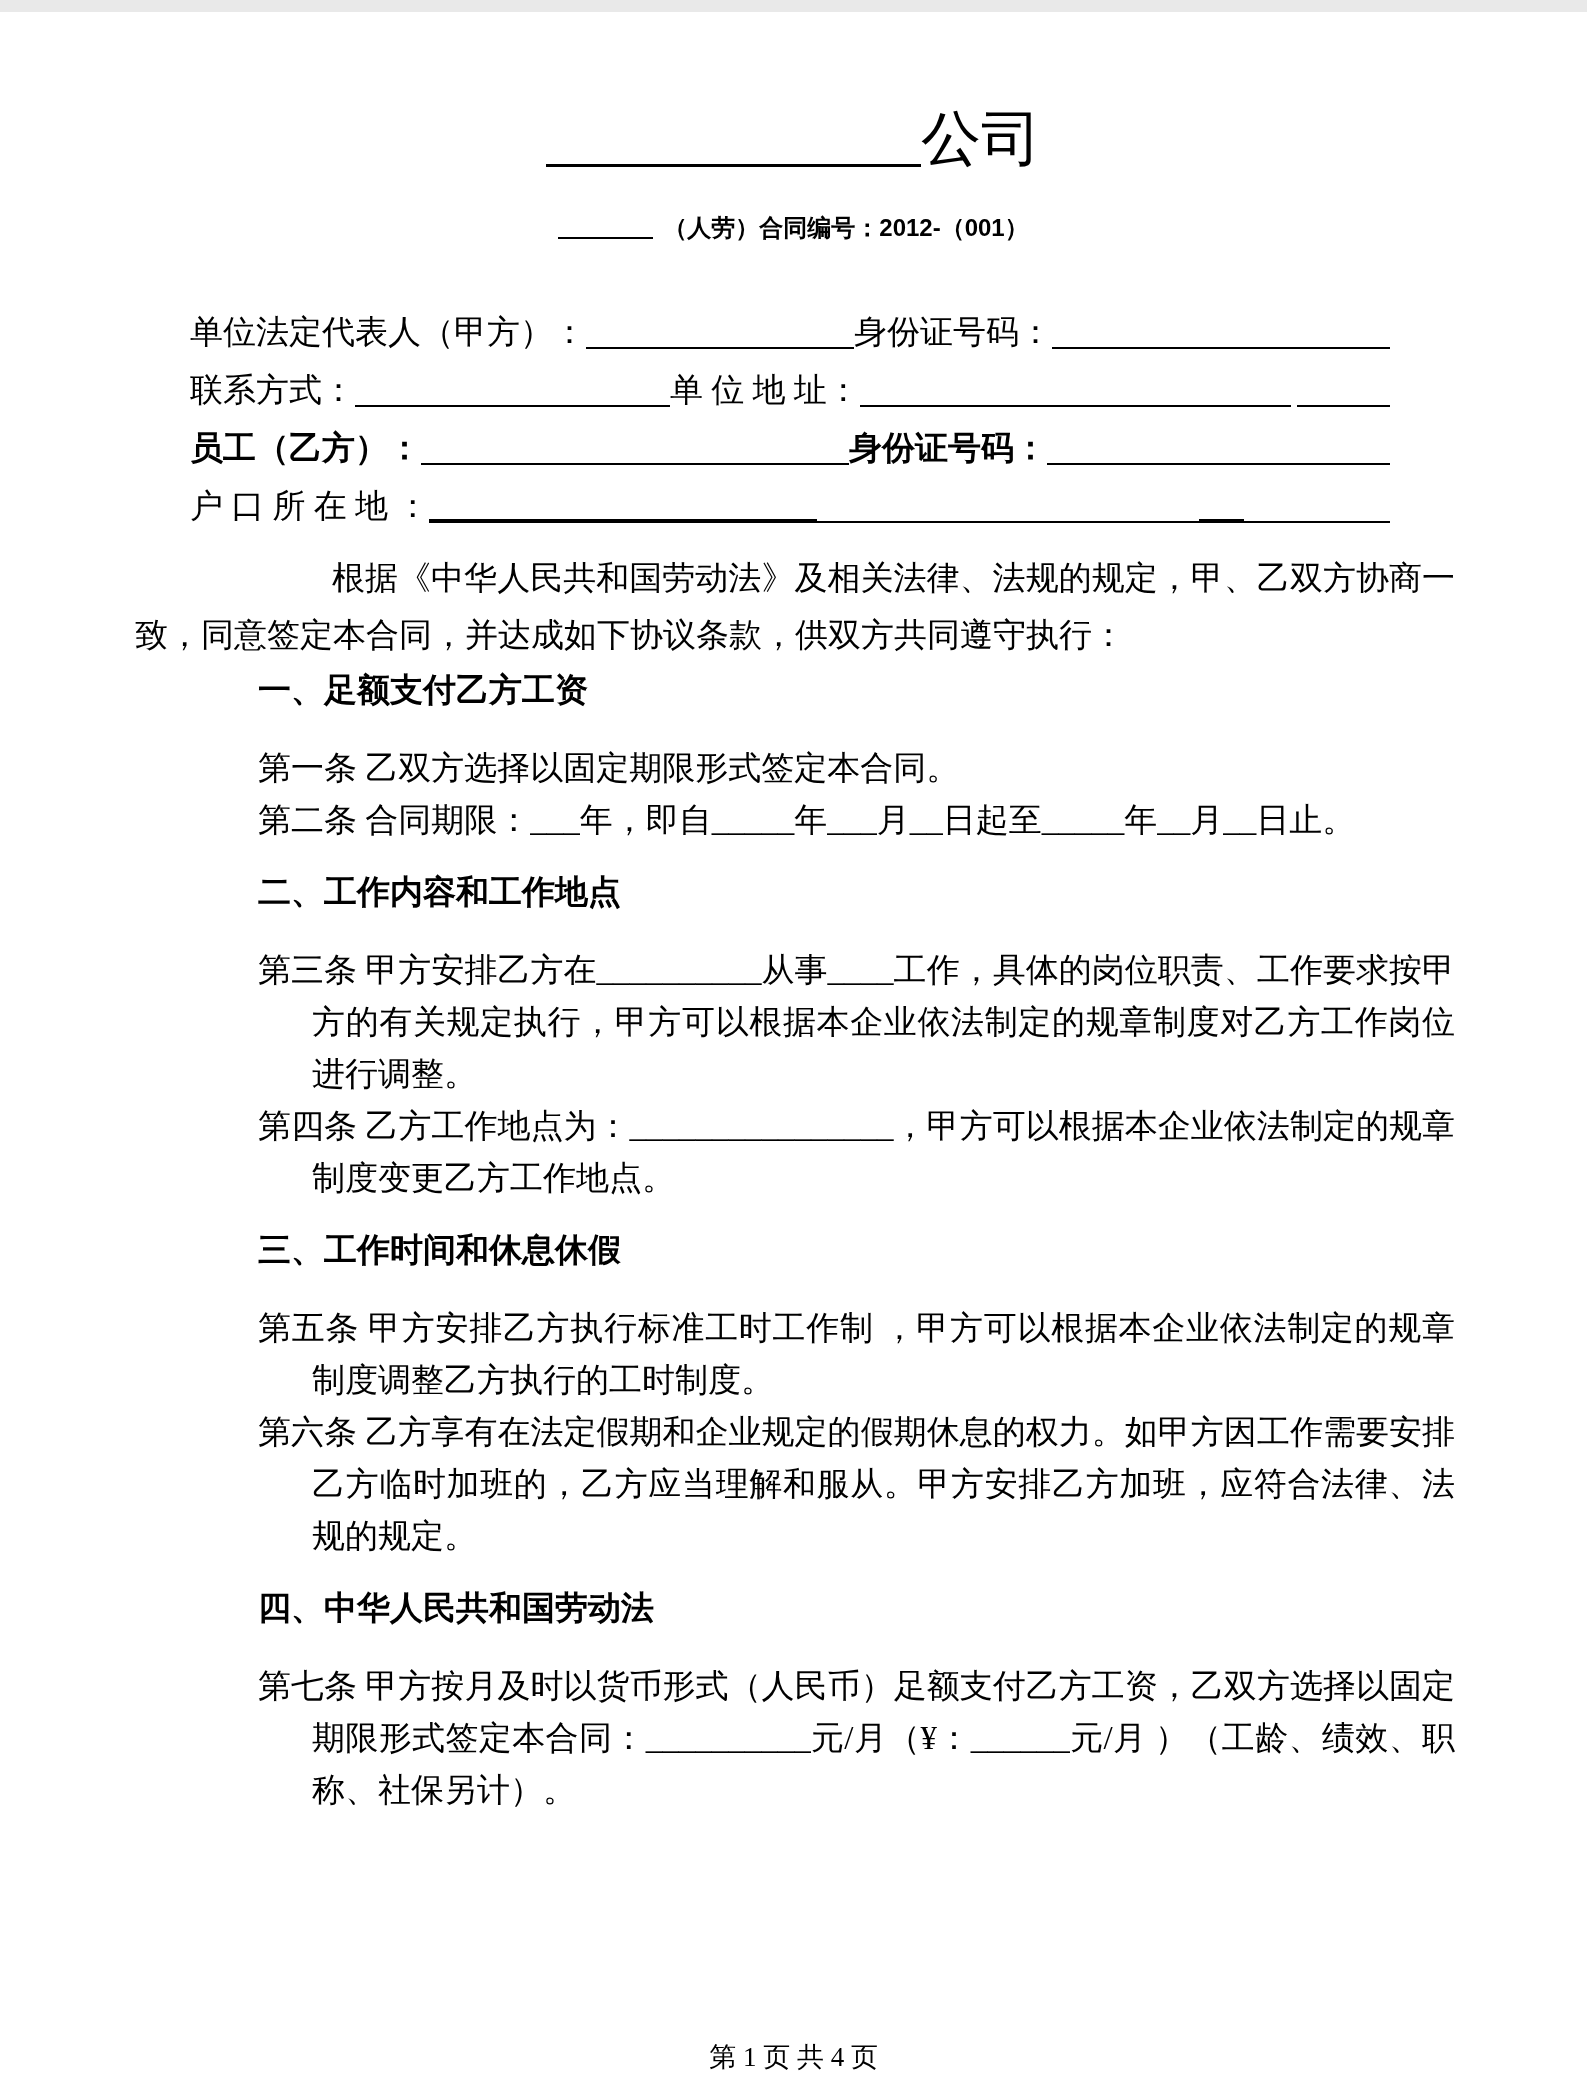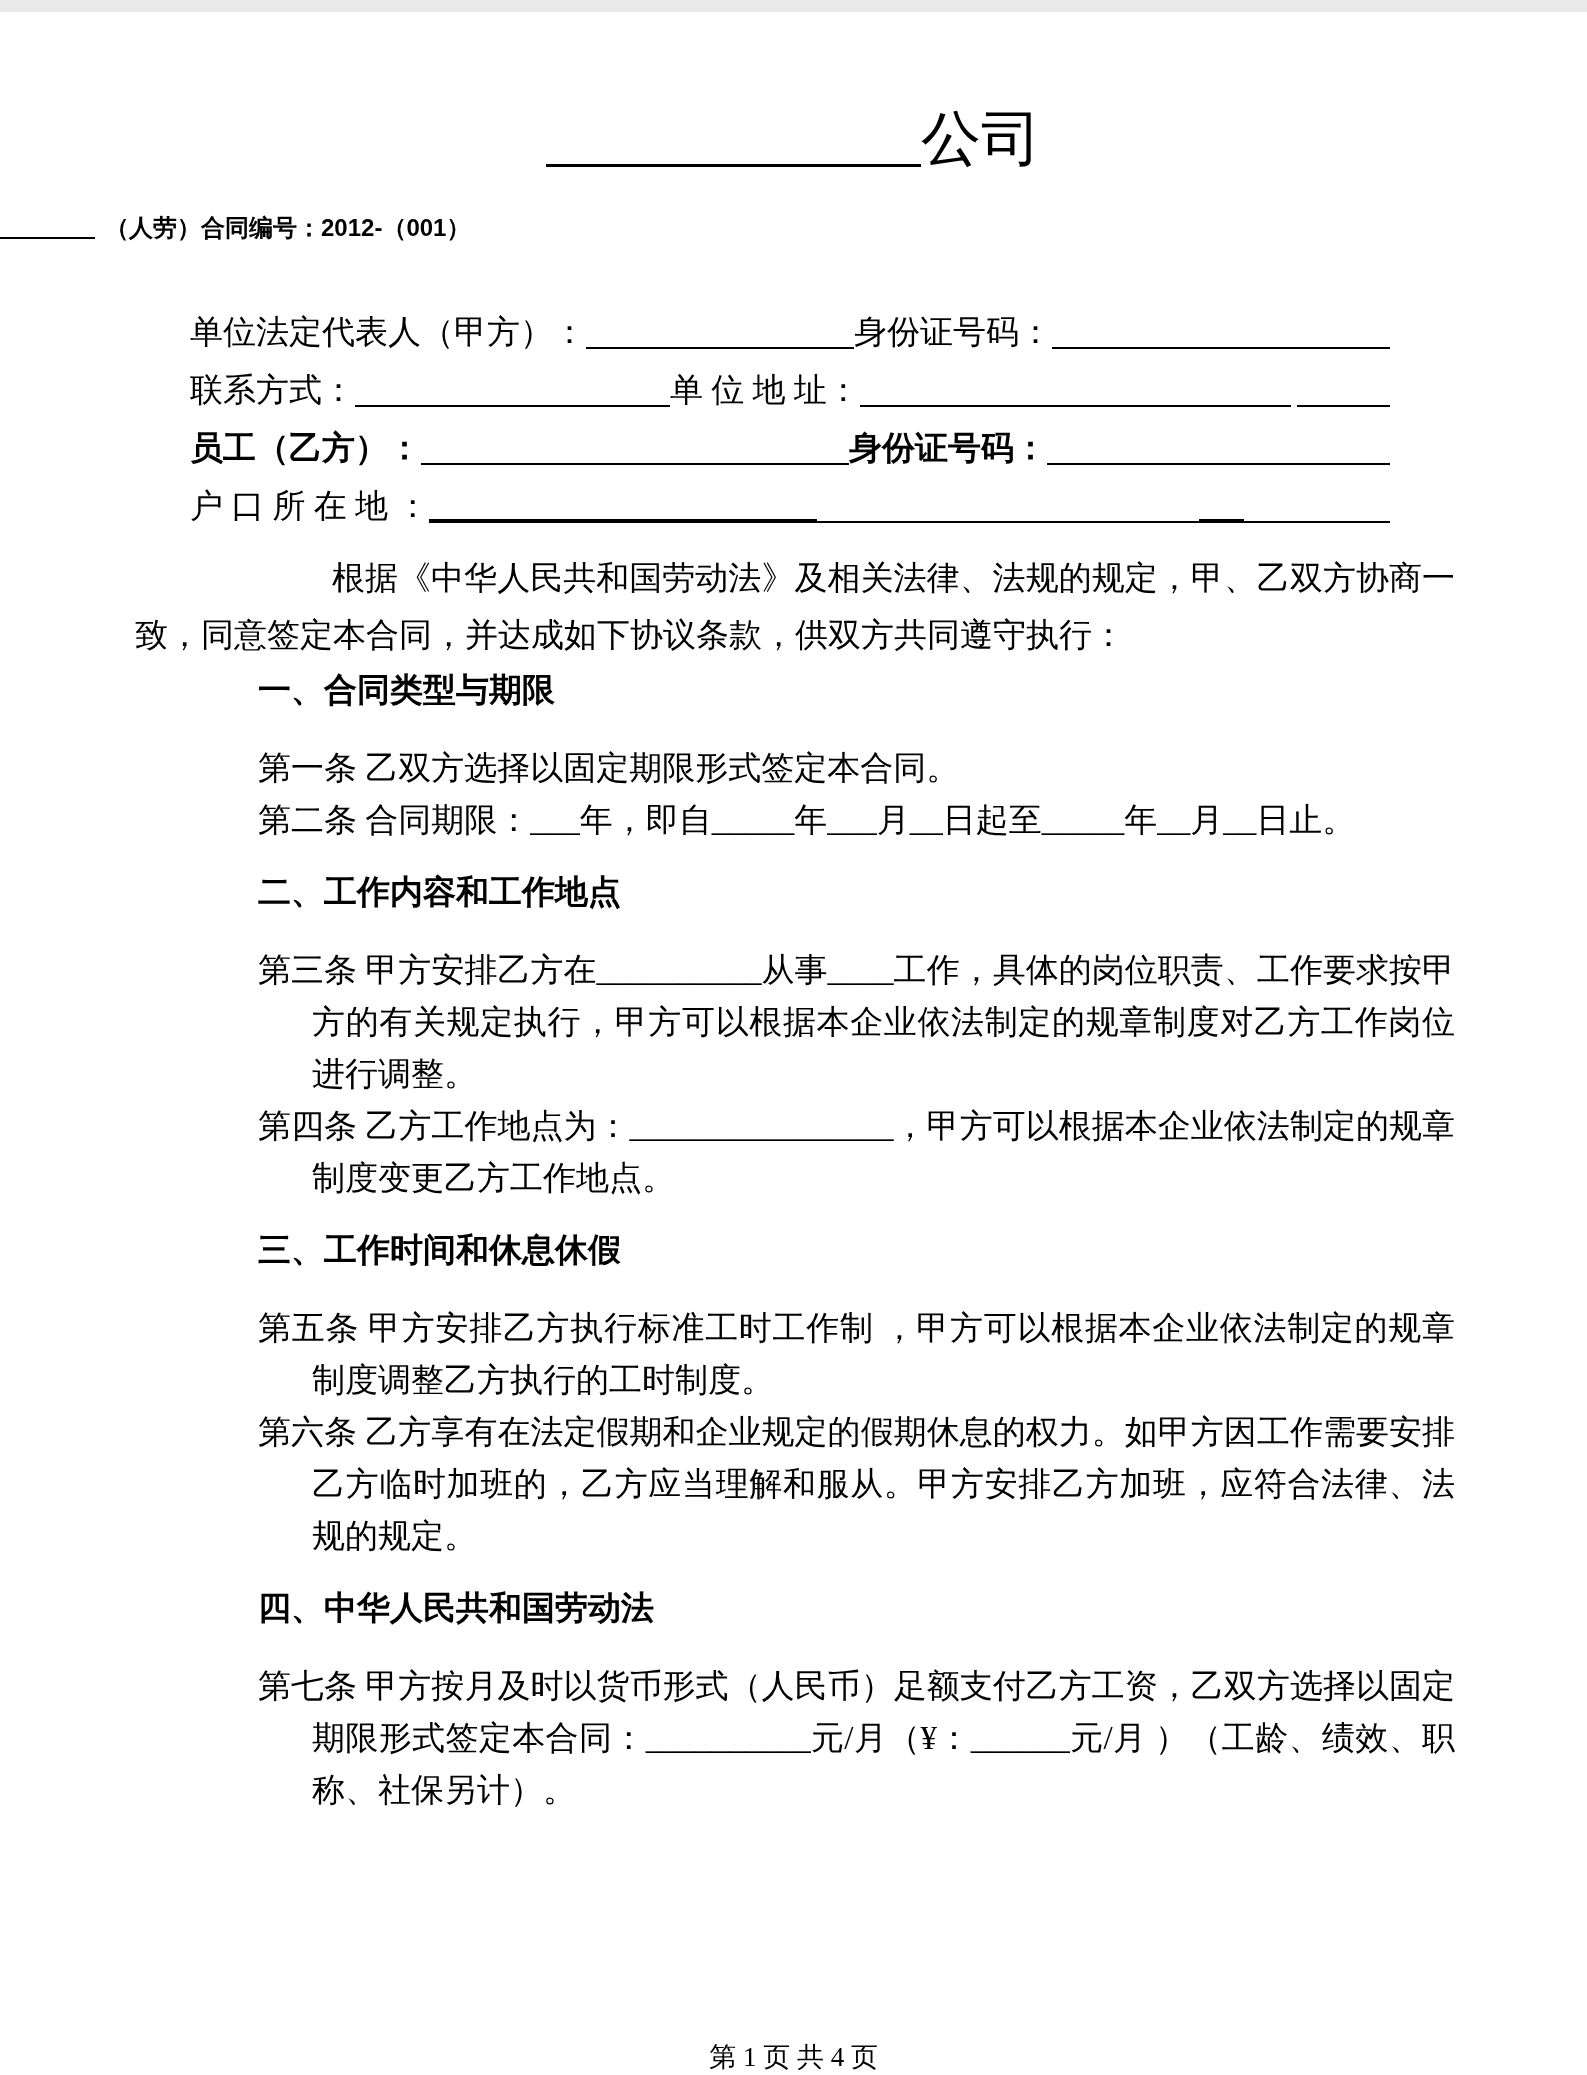--- a/index.html
+++ b/index.html
@@ -31,21 +31,21 @@
     text-align:center;
     font-family:"Liberation Sans","DejaVu Sans",sans-serif;
     font-weight:bold;
     font-size:50px;
     line-height:56px;
     letter-spacing:26px;
     text-indent:26px;
   }
   .contract-no{
     margin-top:40px;
-    text-align:left;
+    text-align:center;
     font-family:"Liberation Sans","DejaVu Sans",sans-serif;
     font-weight:bold;
     font-size:24px;
     line-height:28px;
   }
   .no-blank{width:95px;top:3px;border-bottom-width:2px;margin-right:10px;}
   
   .fields{
     margin:68px 197px 0 190px;
     font-size:33px;
@@ -141,21 +141,21 @@
       <span class="blank b380"></span>
       <span class="blank dash45"></span>
       <span class="blank grow"></span>
     </div>
 
   </div>
 
   <p class="intro">根据《中华人民共和国劳动法》及相关法律、法规的规定，甲、乙双方协商一致，同意签定本合同，并达成如下协议条款，供双方共同遵守执行：</p>
 
   <div class="clauses" id="clause-list">
-      <div class="heading">一、合同类型与期限</div>
+      <div class="heading">一、足额支付乙方工资</div>
       <div class="clause">第一条 乙双方选择以固定期限形式签定本合同。</div>
       <div class="clause">第二条 合同期限：___年，即自_____年___月__日起至_____年__月__日止。</div>
       <div class="heading">二、工作内容和工作地点</div>
       <div class="clause">第三条 甲方安排乙方在__________从事____工作，具体的岗位职责、工作要求按甲方的有关规定执行，甲方可以根据本企业依法制定的规章制度对乙方工作岗位进行调整。</div>
       <div class="clause">第四条 乙方工作地点为：________________，甲方可以根据本企业依法制定的规章制度变更乙方工作地点。</div>
       <div class="heading">三、工作时间和休息休假</div>
       <div class="clause">第五条 甲方安排乙方执行标准工时工作制 ，甲方可以根据本企业依法制定的规章制度调整乙方执行的工时制度。</div>
       <div class="clause">第六条 乙方享有在法定假期和企业规定的假期休息的权力。如甲方因工作需要安排乙方临时加班的，乙方应当理解和服从。甲方安排乙方加班，应符合法律、法规的规定。</div>
       <div class="heading">四、中华人民共和国劳动法</div>
       <div class="clause">第七条 甲方按月及时以货币形式（人民币）足额支付乙方工资，乙双方选择以固定期限形式签定本合同：__________元/月（¥：______元/月 ）（工龄、绩效、职称、社保另计）。</div>

